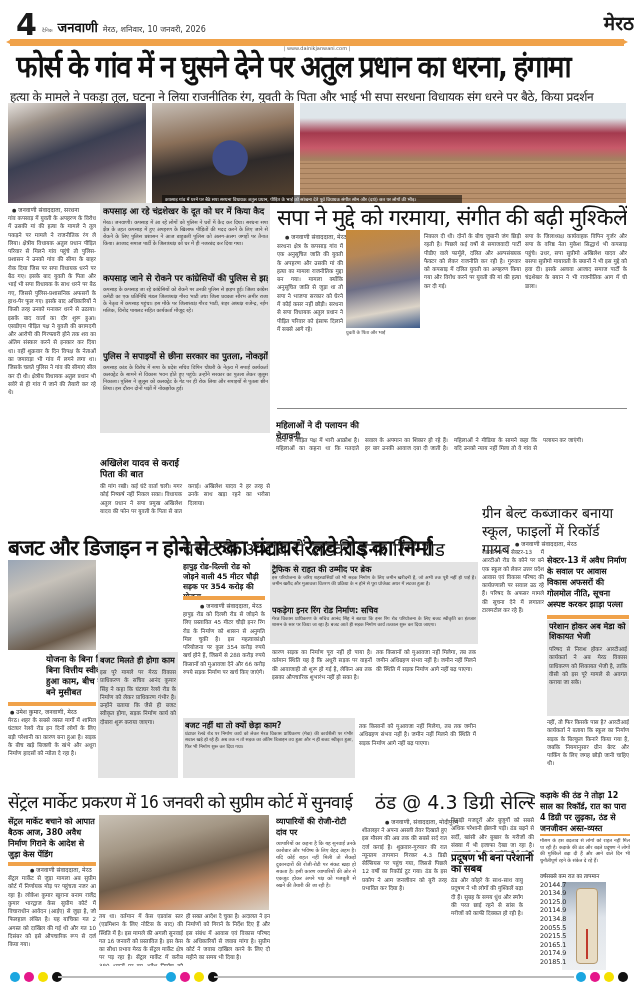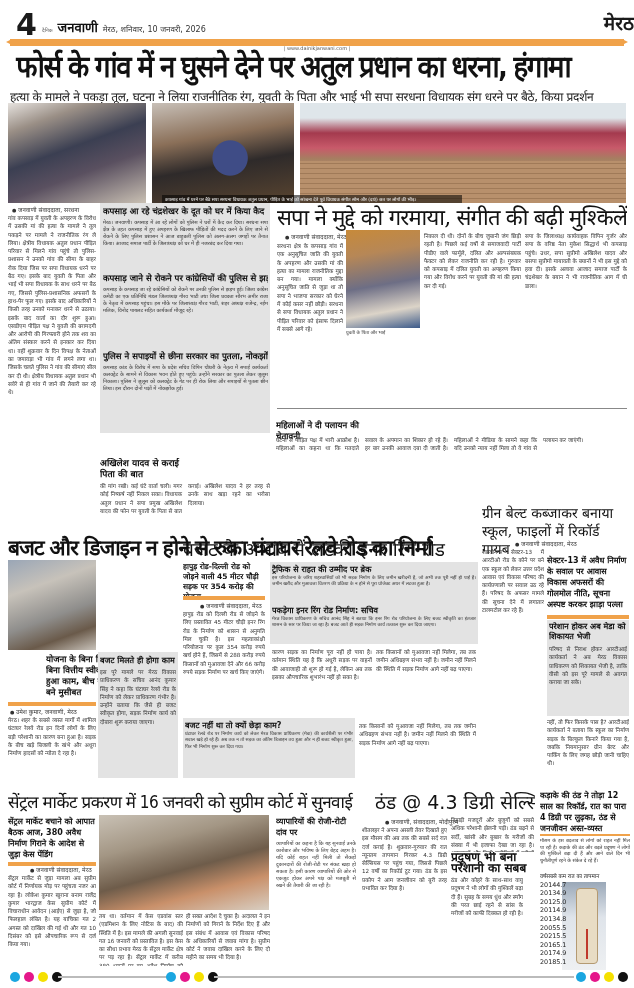--- a/index.html
+++ b/index.html
@@ -142,21 +142,21 @@
 <div class="abs col" style="left:99px;top:912px;width:84px;height:54px;">तय था। वर्तमान में केस एडवांस स्तर (एडमिशन के लिए नोटिस के बाद) की स्थिति में है। इस मामले की अगली सुनवाई गत 16 जनवरी को प्रस्तावित है। इस केस का सीधा प्रभाव मेरठ के सेंट्रल मार्केट क्षेत्र पर पड़ रहा है। सेंट्रल मार्केट में करीब 380 भवनों पर हुए अवैध निर्माण को लेकर सुप्रीम कोर्ट पहले</div>
 <div class="abs col" style="left:186px;top:912px;width:84px;height:54px;">ही सख्त आदेश दे चुका है। अदालत ने इन निर्माणों को गिराने के निर्देश दिए हैं और इस संबंध में आवास एवं विकास परिषद के अधिकारियों से जवाब मांगा है। सुप्रीम कोर्ट ने जवाब दाखिल करने के लिए दो महीने का समय भी दिया है।</div>
 <div class="abs box" style="left:273px;top:815px;width:85px;height:150px;background:#fff;"></div>
 <div class="abs boxh" style="left:276px;top:816px;width:80px;white-space:normal;font-size:8px;line-height:11px;">व्यापारियों की रोजी-रोटी दांव पर</div>
 <div class="abs col" style="left:276px;top:840px;width:80px;height:125px;font-size:5px;line-height:7px;">व्यापारियों का कहना है कि यह सुनवाई उनके कारोबार और भविष्य के लिए बेहद अहम है। यदि कोई राहत नहीं मिली तो सैकड़ों दुकानदारों की रोजी-रोटी पर संकट खड़ा हो सकता है। इसी कारण व्यापारियों की ओर से एकजुट होकर अपने पक्ष को मजबूती से रखने की तैयारी की जा रही है।</div>
 
 <div class="abs h2n" style="left:375px;top:790px;width:160px;font-size:19px;">ठंड @ 4.3 डिग्री सेल्सियस</div>
 <div class="abs byline" style="left:385px;top:818px;">जनवाणी, संवाददाता, मोदीपुरम</div>
 <div class="abs col" style="left:362px;top:826px;width:85px;height:140px;">शीतलहर ने अपना असली तेवर दिखाते हुए इस मौसम की अब तक की सबसे सर्द रात दर्ज कराई है। शुक्रवार-गुरुवार की रात न्यूनतम तापमान गिरकर 4.3 डिग्री सेल्सियस पर पहुंच गया, जिससे पिछले 12 वर्षों का रिकॉर्ड टूट गया। ठंड के इस प्रकोप ने आम जनजीवन को बुरी तरह प्रभावित कर दिया है।</div>
 <div class="abs col" style="left:451px;top:816px;width:83px;height:36px;">दिहाड़ी मजदूरों और बुजुर्गों को सबसे अधिक परेशानी झेलनी पड़ी। ठंड बढ़ने से सर्दी, खांसी और बुखार के मरीजों की संख्या में भी इजाफा देखा जा रहा है। अस्पतालों और निजी क्लीनिकों में मरीजों की भीड़ बढ़ गई है।</div>
-<div class="abs boxh" style="left:451px;top:852px;width:83px;white-space:normal;font-size:12px;line-height:11px;">प्रदूषण भी बना परेशानी का सबब</div>
+<div class="abs boxh" style="left:451px;top:852px;width:83px;white-space:normal;font-size:10px;line-height:11px;font-family:Liberation Serif, serif;">प्रदूषण भी बना परेशानी का सबब</div>
 <div class="abs col" style="left:451px;top:876px;width:72px;height:90px;">ठंड और कोहरे के साथ-साथ वायु प्रदूषण ने भी लोगों की मुश्किलें बढ़ा दी हैं। सुबह के समय धुंध और स्मॉग की परत छाई रहने से सांस के मरीजों को काफी दिक्कत हो रही है।</div>
 
 <div class="abs boxh" style="left:540px;top:790px;width:90px;white-space:normal;font-size:8px;line-height:11px;">कड़ाके की ठंड ने तोड़ा 12 साल का रिकॉर्ड, रात का पारा 4 डिग्री पर लुढ़का, ठंड से जनजीवन अस्त-व्यस्त</div>
 <div class="abs orange-rule" style="left:540px;top:834px;width:90px;height:2px;"></div>
 <div class="abs col" style="left:540px;top:838px;width:90px;height:26px;font-size:4.8px;line-height:6.5px;">मौसम के इस बदलाव से लोगों को राहत नहीं मिल पा रही है। कड़ाके की ठंड और बढ़ते प्रदूषण ने लोगों की मुश्किलें बढ़ा दी हैं और आने वाले दिन भी चुनौतीपूर्ण रहने के संकेत दे रहे हैं।</div>
 
 <div class="abs tbl" style="left:540px;top:872px;width:90px;">
   <div class="row" style="font-size:5.5px;">
     <span>वर्ष</span>
     <span>सबसे कम रात का तापमान</span>

